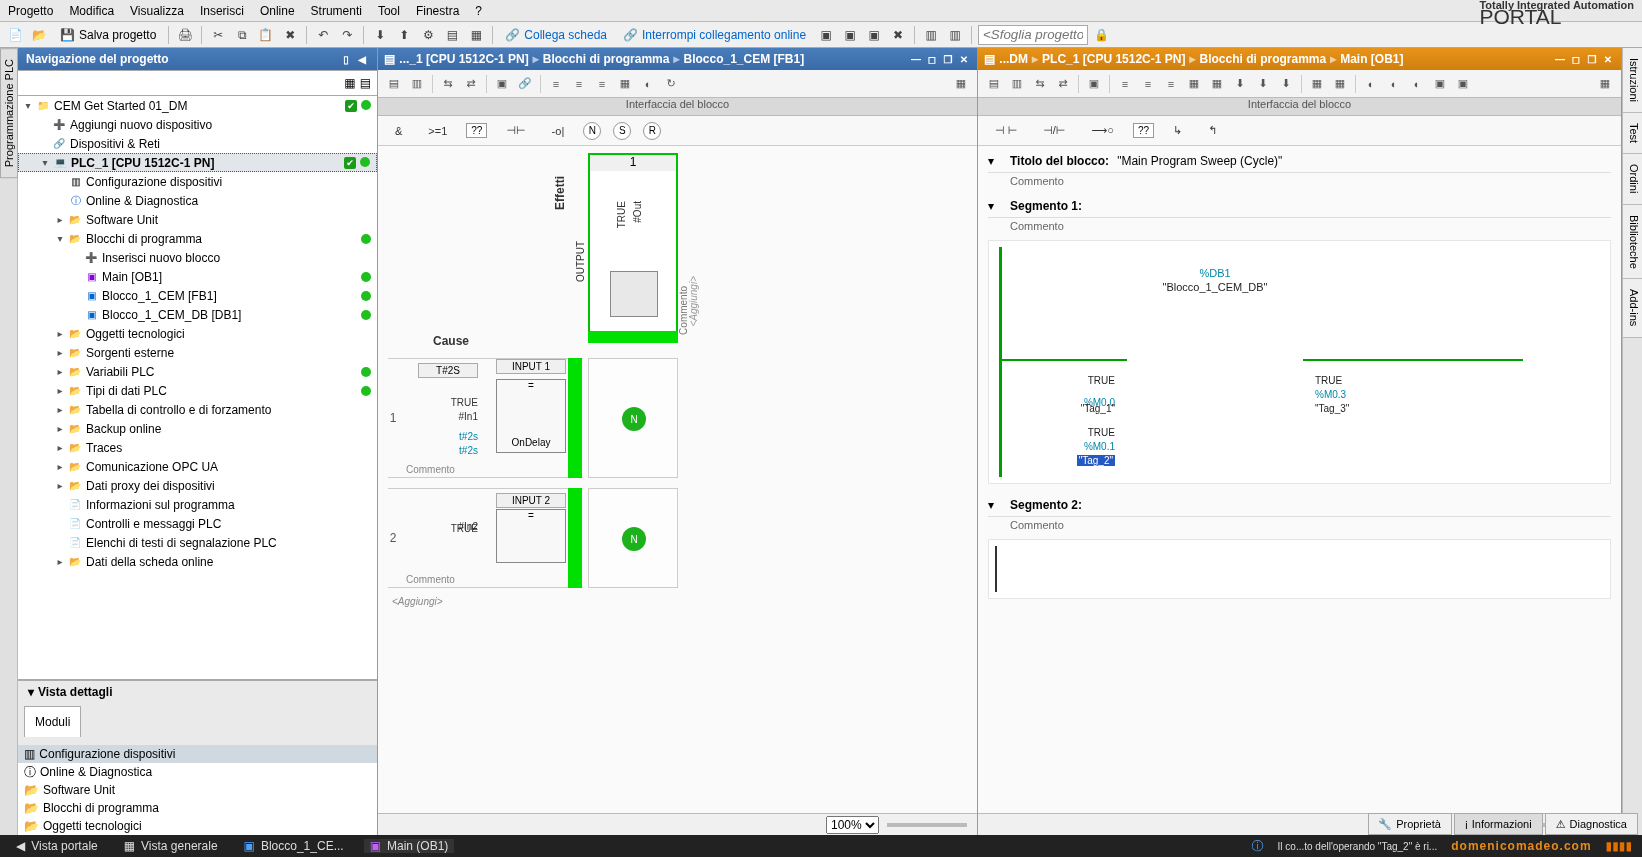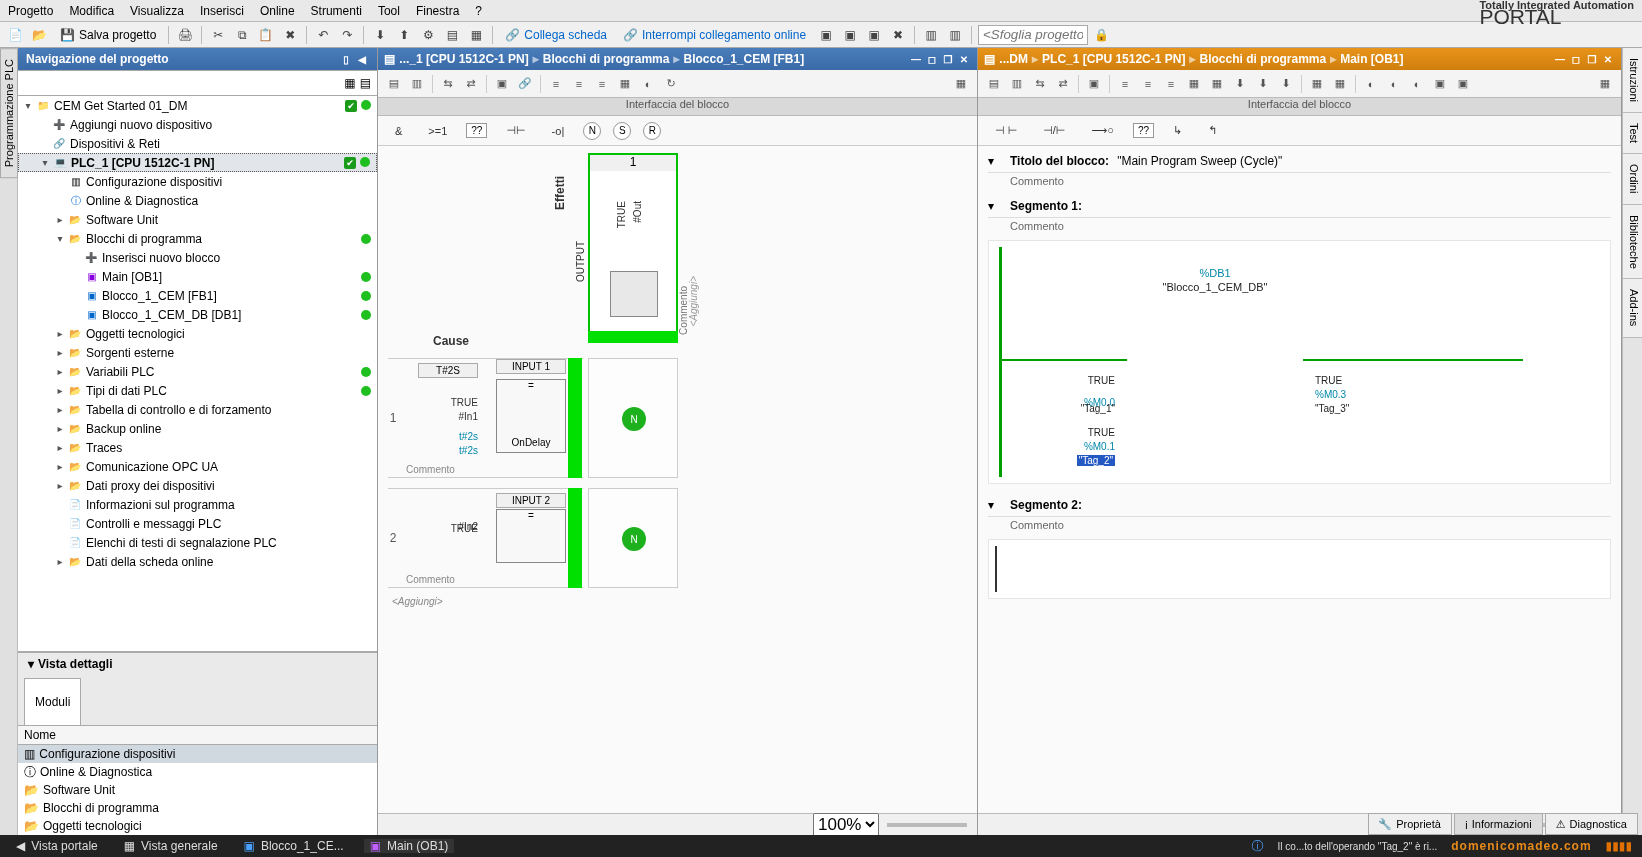--- a/index.html
+++ b/index.html
@@ -36,42 +36,42 @@
 .tree-row { display: flex; align-items: center; height: 19px; padding-right: 6px; white-space: nowrap; }
 .tree-row .arrow { width: 12px; text-align: center; color: #555; font-size: 10px; }
 .tree-row .ico { width: 16px; height: 14px; margin: 0 2px; display: inline-flex; align-items: center; justify-content: center; font-size: 10px; }
 .tree-row .lbl { flex: 1; }
 .tree-row.selected { background: #e2e6ea; border: 1px dotted #555; }
 .tree-row .status-dots { margin-left: auto; display: flex; gap: 4px; }
 .dot { width: 10px; height: 10px; border-radius: 50%; background: #1fbf1f; }
 .check { width: 12px; height: 12px; background: #1a9b1a; color: #fff; display: inline-flex; align-items: center; justify-content: center; font-size: 9px; border-radius: 2px; }
 .detail-header { height: 22px; background: #eaeaea; display: flex; align-items: center; font-weight: bold; padding: 0 6px; border-top: 1px solid #aaa; }
 .detail-header .arrow { width: 14px; text-align: center; }
-.modtab { display: inline-block; background: #fff; border: 1px solid #aaa; border-bottom: none; padding: 16px 10px; margin: 4px 0 0 6px; }
+.modtab { display: inline-block; background: #fff; border: 1px solid #aaa; border-bottom: none; padding: 8px 10px; margin: 4px 0 8px 6px; }
 .nomerow { border-top: 1px solid #aaa; border-bottom: 1px solid #aaa; background: #f5f5f5; padding: 2px 6px; }
 .detaillist { background: #fff; flex-shrink: 0; max-height: 120px; overflow: hidden; }
 .detaillist .drow { height: 18px; display: flex; align-items: center; padding-left: 6px; gap: 4px; }
 .detaillist .drow.sel { background: #d0d8e0; }
 
 
 .editorpane { flex: 1; display: flex; flex-direction: column; border-right: 1px solid #999; min-width: 0; }
 .crumbs { height: 22px; display: flex; align-items: center; font-weight: bold; gap: 4px; padding: 0 6px; }
 .crumbs .arr { color: rgba(255,255,255,.6); }
 .ed-toolbar { height: 28px; background: #f4f4f4; border-bottom: 1px solid #bbb; display: flex; align-items: center; padding: 0 6px; gap: 3px; overflow: hidden; }
 .ed-toolbar .btn { width: 20px; height: 20px; font-size: 11px; color: #555; display: inline-flex; align-items: center; justify-content: center; }
 .ed-toolbar .sep { width: 1px; height: 18px; background: #ccc; margin: 0 2px; }
 .iface-label { height: 18px; background: #d9d9d9; text-align: center; font-size: 11px; color: #555; border-bottom: 1px solid #bbb; }
 .op-toolbar { height: 30px; background: #f8f8f8; border-bottom: 1px solid #ccc; display: flex; align-items: center; padding: 0 10px; gap: 12px; }
 .op-toolbar .op { padding: 2px 6px; font-size: 11px; color: #333; border: 1px solid transparent; }
 .op-toolbar .opbox { border: 1px solid #999; background: #fff; padding: 1px 4px; font-size: 10px; }
 .op-toolbar .opcirc { width: 18px; height: 18px; border: 1px solid #999; border-radius: 50%; display: inline-flex; align-items: center; justify-content: center; font-size: 10px; background: #fff; }
 
 .editor-body { flex: 1; background: #fafafa; position: relative; overflow: hidden; }
 .zoomrow { height: 22px; border-top: 1px solid #bbb; display: flex; align-items: center; justify-content: flex-end; padding: 0 10px; gap: 8px; background: #f0f0f0; font-size: 11px; }
-.zoomrow select { font-size: 17px; }
+.zoomrow select { font-size: 12px; }
 
 
 .cem { position: relative; width: 100%; height: 100%; }
 .cem .vlabel { position: absolute; left: 175px; top: 30px; writing-mode: vertical-rl; transform: rotate(180deg); font-weight: bold; color: #333; }
 .cem .vlabel2 { position: absolute; left: 197px; top: 95px; writing-mode: vertical-rl; transform: rotate(180deg); font-size: 10px; color: #333; }
 .cem .vlabel3 { position: absolute; left: 232px; top: 10px; writing-mode: vertical-rl; transform: rotate(180deg); font-size: 10px; color: #333; }
 .cem .hlabel { position: absolute; left: 55px; top: 188px; font-weight: bold; color: #333; }
 .cem .vaggiungi { position: absolute; left: 310px; top: 130px; writing-mode: vertical-rl; transform: rotate(180deg); font-size: 10px; color: #999; font-style: italic; }
 .cem .col1 { position: absolute; left: 210px; top: 7px; width: 90px; }
 .cem .colhdr { height: 18px; text-align: center; border-top: 2px solid #00c000; border-left: 2px solid #00c000; border-right: 2px solid #00c000; background: #f0f0f0; }
@@ -356,21 +356,20 @@
           <span class="ico" style="color:#c90">📂</span>
           <span class="lbl">Dati della scheda online</span>
         </div>
     </div>
 
     <div class="detail-header">
         <span class="arrow">▾</span>
         <span>Vista dettagli</span>
       </div>
     <div><span class="modtab">Moduli</span></div>
-    <div class="nomerow">Nome</div>
     <div class="detaillist">
       <div class="drow sel">
           <span>▥</span>
           <span>Configurazione dispositivi</span>
         </div>
       <div class="drow">
           <span>ⓘ</span>
           <span>Online &amp; Diagnostica</span>
         </div>
       <div class="drow">

